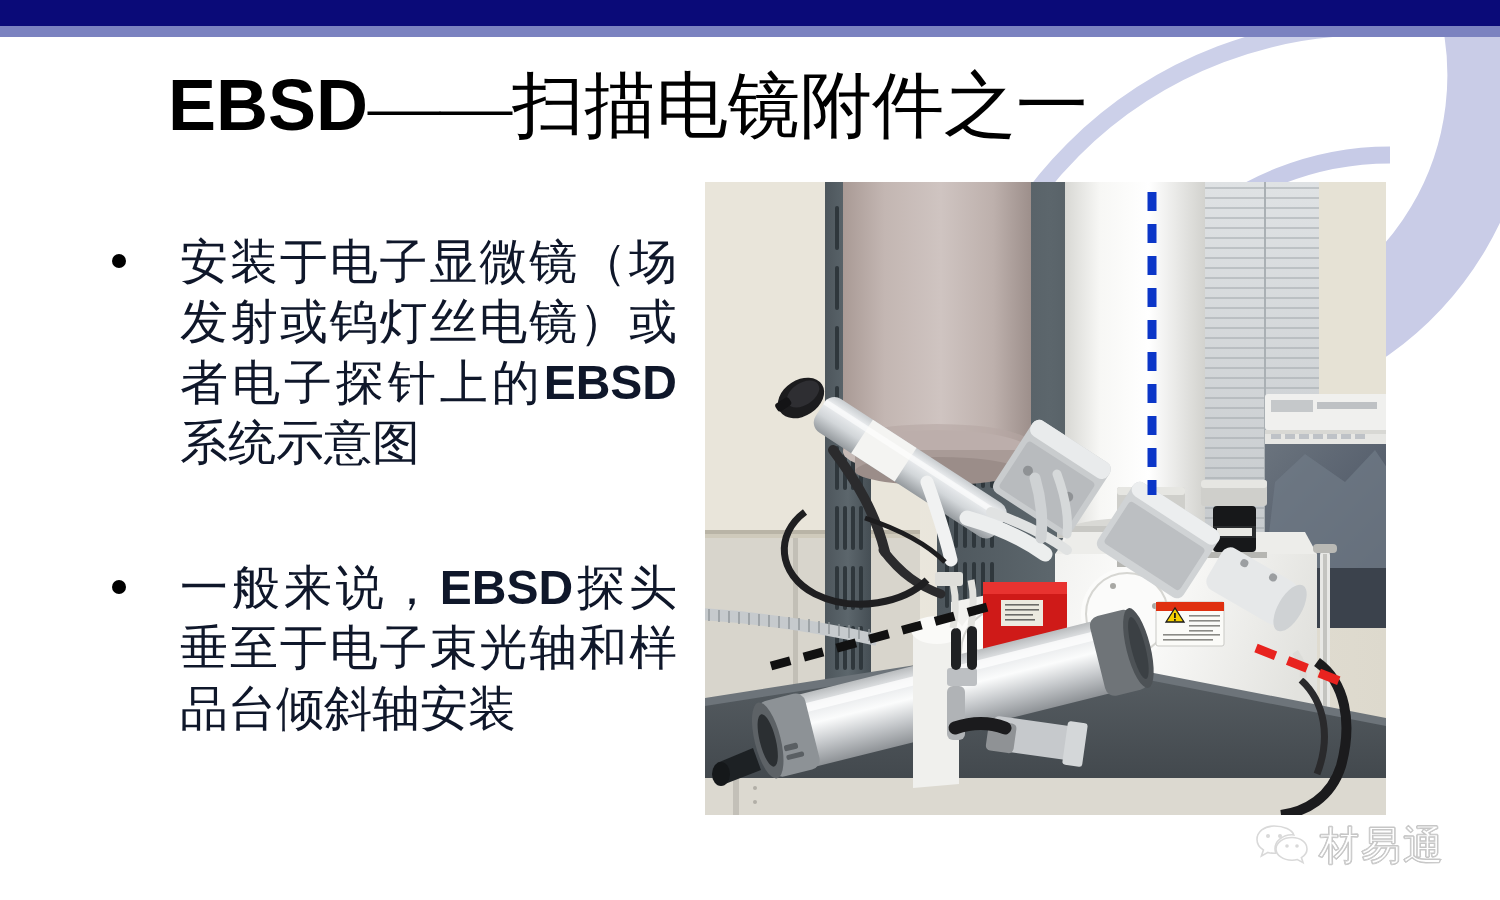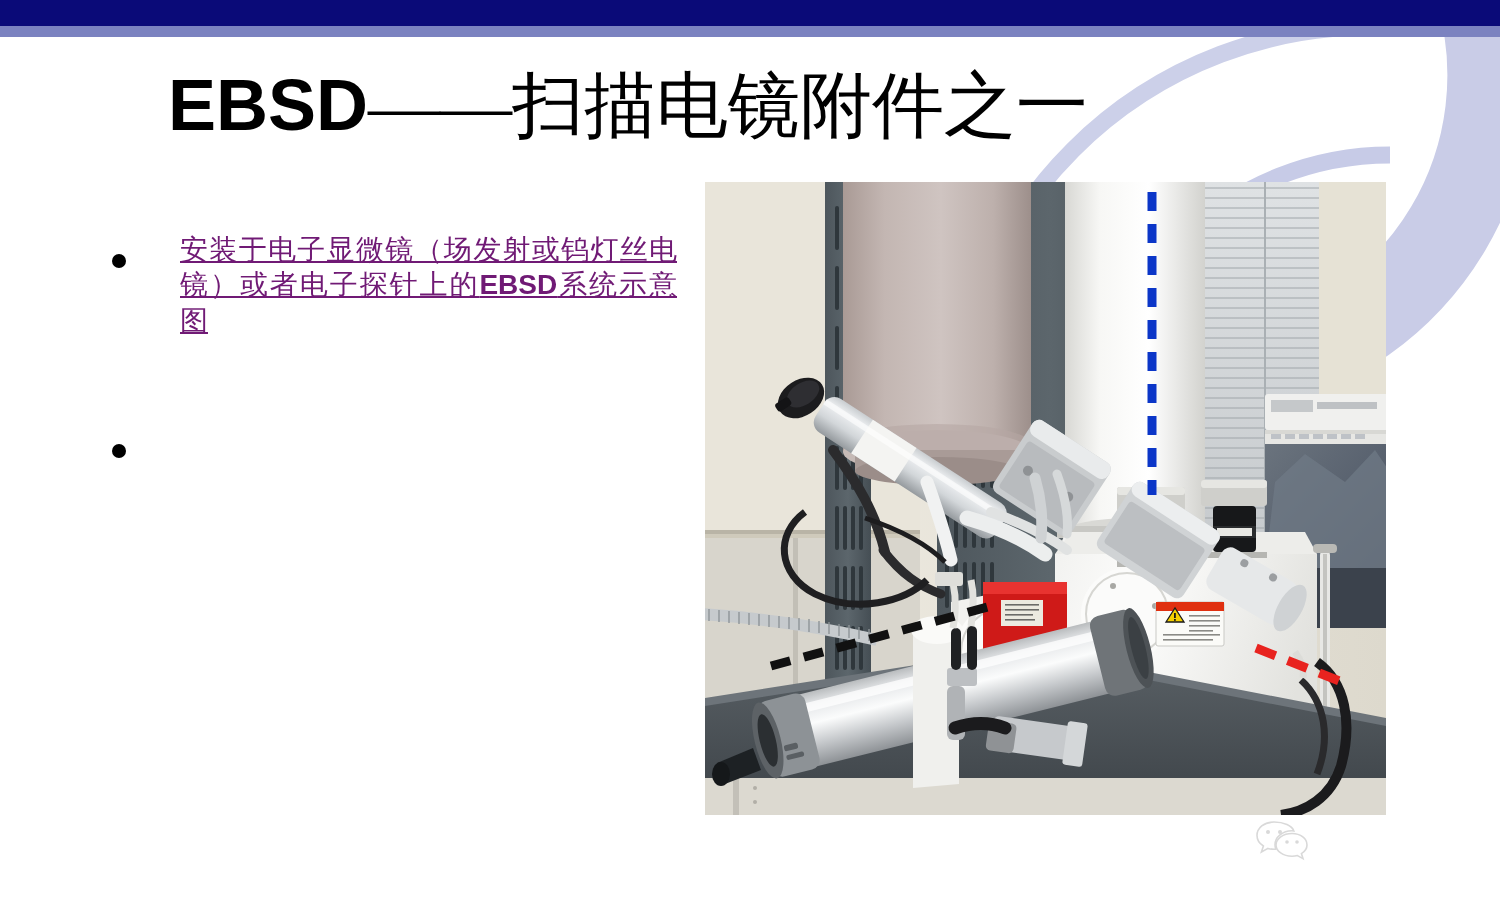--- a/index.html
+++ b/index.html
@@ -54,26 +54,25 @@
   .bullet-row { display:flex; align-items:flex-start; }
   .bullet-row + .bullet-row { margin-top:84px; }
   .bullet-dot {
     flex:0 0 auto;
     width:14px; height:14px; border-radius:50%;
     background:#000;
     margin-top:22px;
     margin-right:54px;
   }
   .bullet-text {
-    font-size:28px;
+    font-size:48px;
     line-height:1.26;
-    color:#701a75;
+    color:#0f172a;
     font-family:"Liberation Serif","DejaVu Serif",serif;
     text-align:justify;
-    text-decoration:underline;
   }
   .bullet-text .lat {
     font-family:"Liberation Sans","DejaVu Sans",sans-serif;
     font-weight:bold;
   }
 
   
   .photo {
     position:absolute;
     left:705px; top:182px;
@@ -135,20 +134,21 @@
 
   <div class="bullets">
 
     <div class="bullet-row">
       <div class="bullet-dot"></div>
       <div class="bullet-text"><span>安装于电子显微镜（场发射或钨灯丝电镜）或者电子探针上的</span><span class="lat">EBSD</span><span>系统示意图</span></div>
     </div>
 
     <div class="bullet-row">
       <div class="bullet-dot"></div>
+      <div class="bullet-text"><span>一般来说，</span><span class="lat">EBSD</span><span>探头垂至于电子束光轴和样品台倾斜轴安装</span></div>
     </div>
 
   </div>
 
   <div class="photo">
     <svg width="681" height="633" viewBox="0 0 681 633" xmlns="http://www.w3.org/2000/svg">
       <defs>
         <linearGradient id="wallG" x1="0" y1="0" x2="1" y2="0">
           <stop offset="0" stop-color="#efece3"></stop>
           <stop offset="0.55" stop-color="#e6e2d7"></stop>
@@ -608,15 +608,16 @@
                  C37.6 12.8 38.2 12.8 38.8 12.9 C37.1 7.8 28.9 4 19 4 Z" fill="none" stroke="#d9d9d9" stroke-width="1.6"></path>
         <circle cx="13" cy="14" r="2" fill="#d9d9d9"></circle>
         <circle cx="25" cy="14" r="2" fill="#d9d9d9"></circle>
         <path d="M37 15.5 C28.2 15.5 21 20.6 21 26.9 C21 33.2 28.2 38.3 37 38.3
                  C38.9 38.3 40.7 38.1 42.4 37.6 L48 40.6 L46.4 35.6
                  C49.9 33.4 52 30.3 52 26.9 C52 20.6 45.8 15.5 37 15.5 Z" fill="none" stroke="#d9d9d9" stroke-width="1.6"></path>
         <circle cx="32" cy="24" r="1.8" fill="#d9d9d9"></circle>
         <circle cx="42" cy="24" r="1.8" fill="#d9d9d9"></circle>
       </svg>
     </span>
+    <span class="wm-text">材易通</span>
   </div>
 
 </div>
 
 </body></html>

